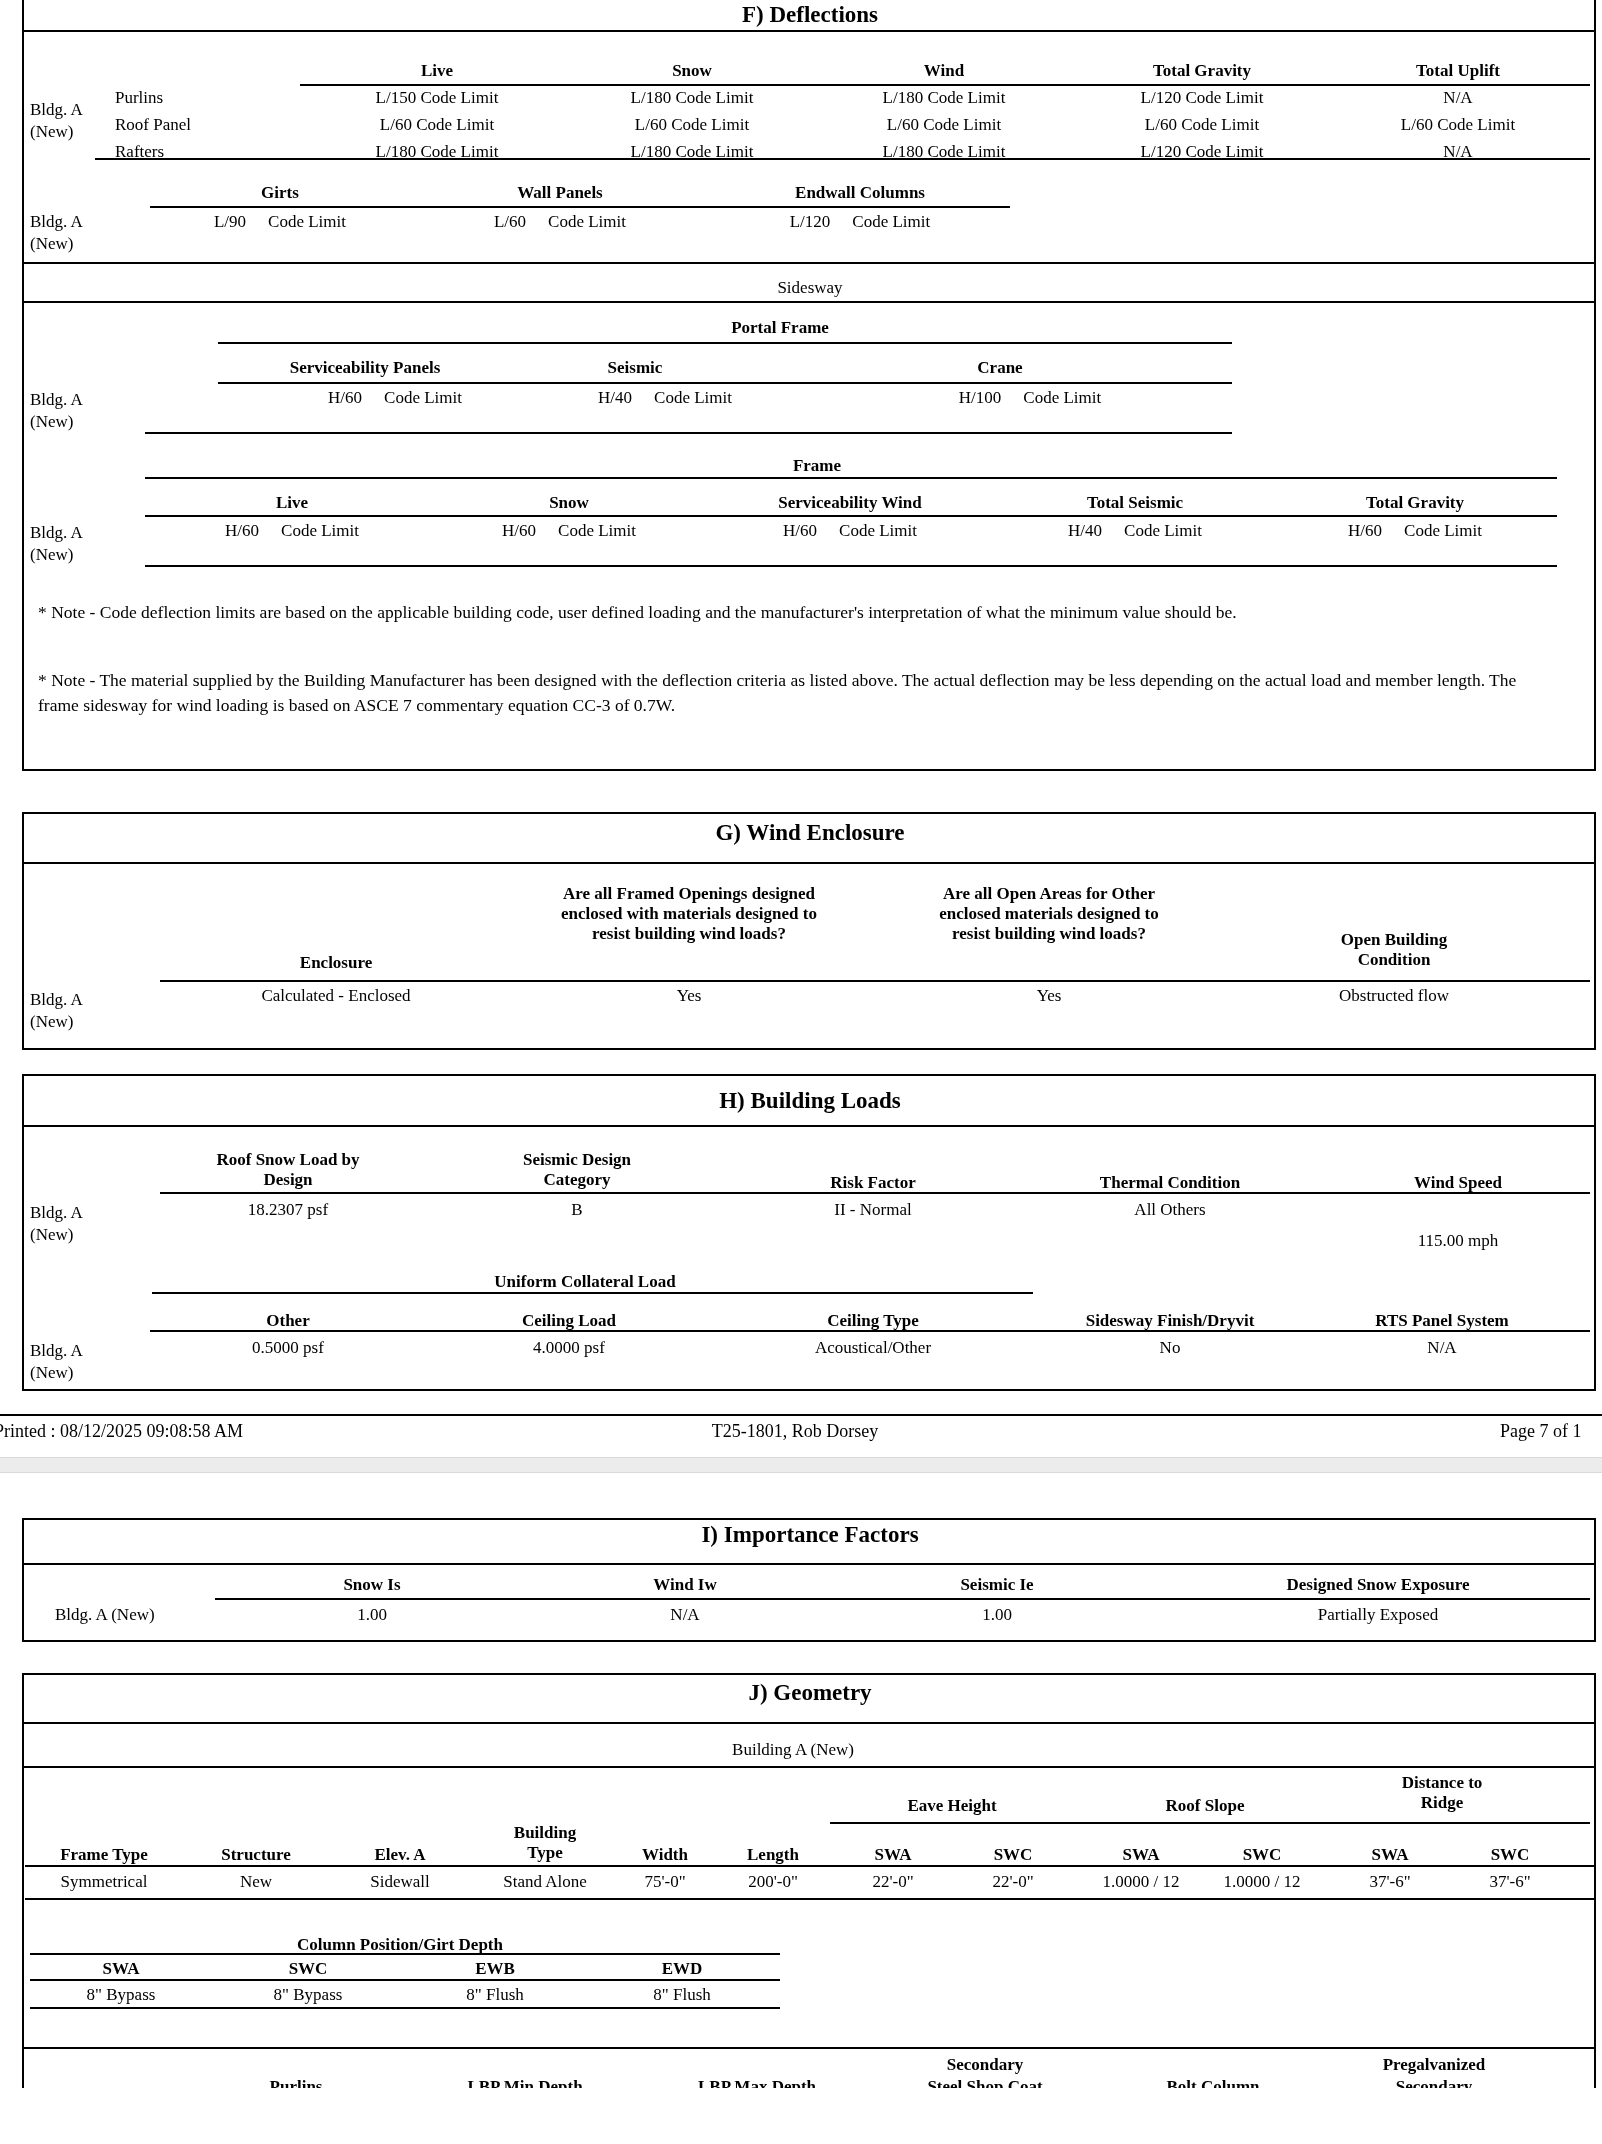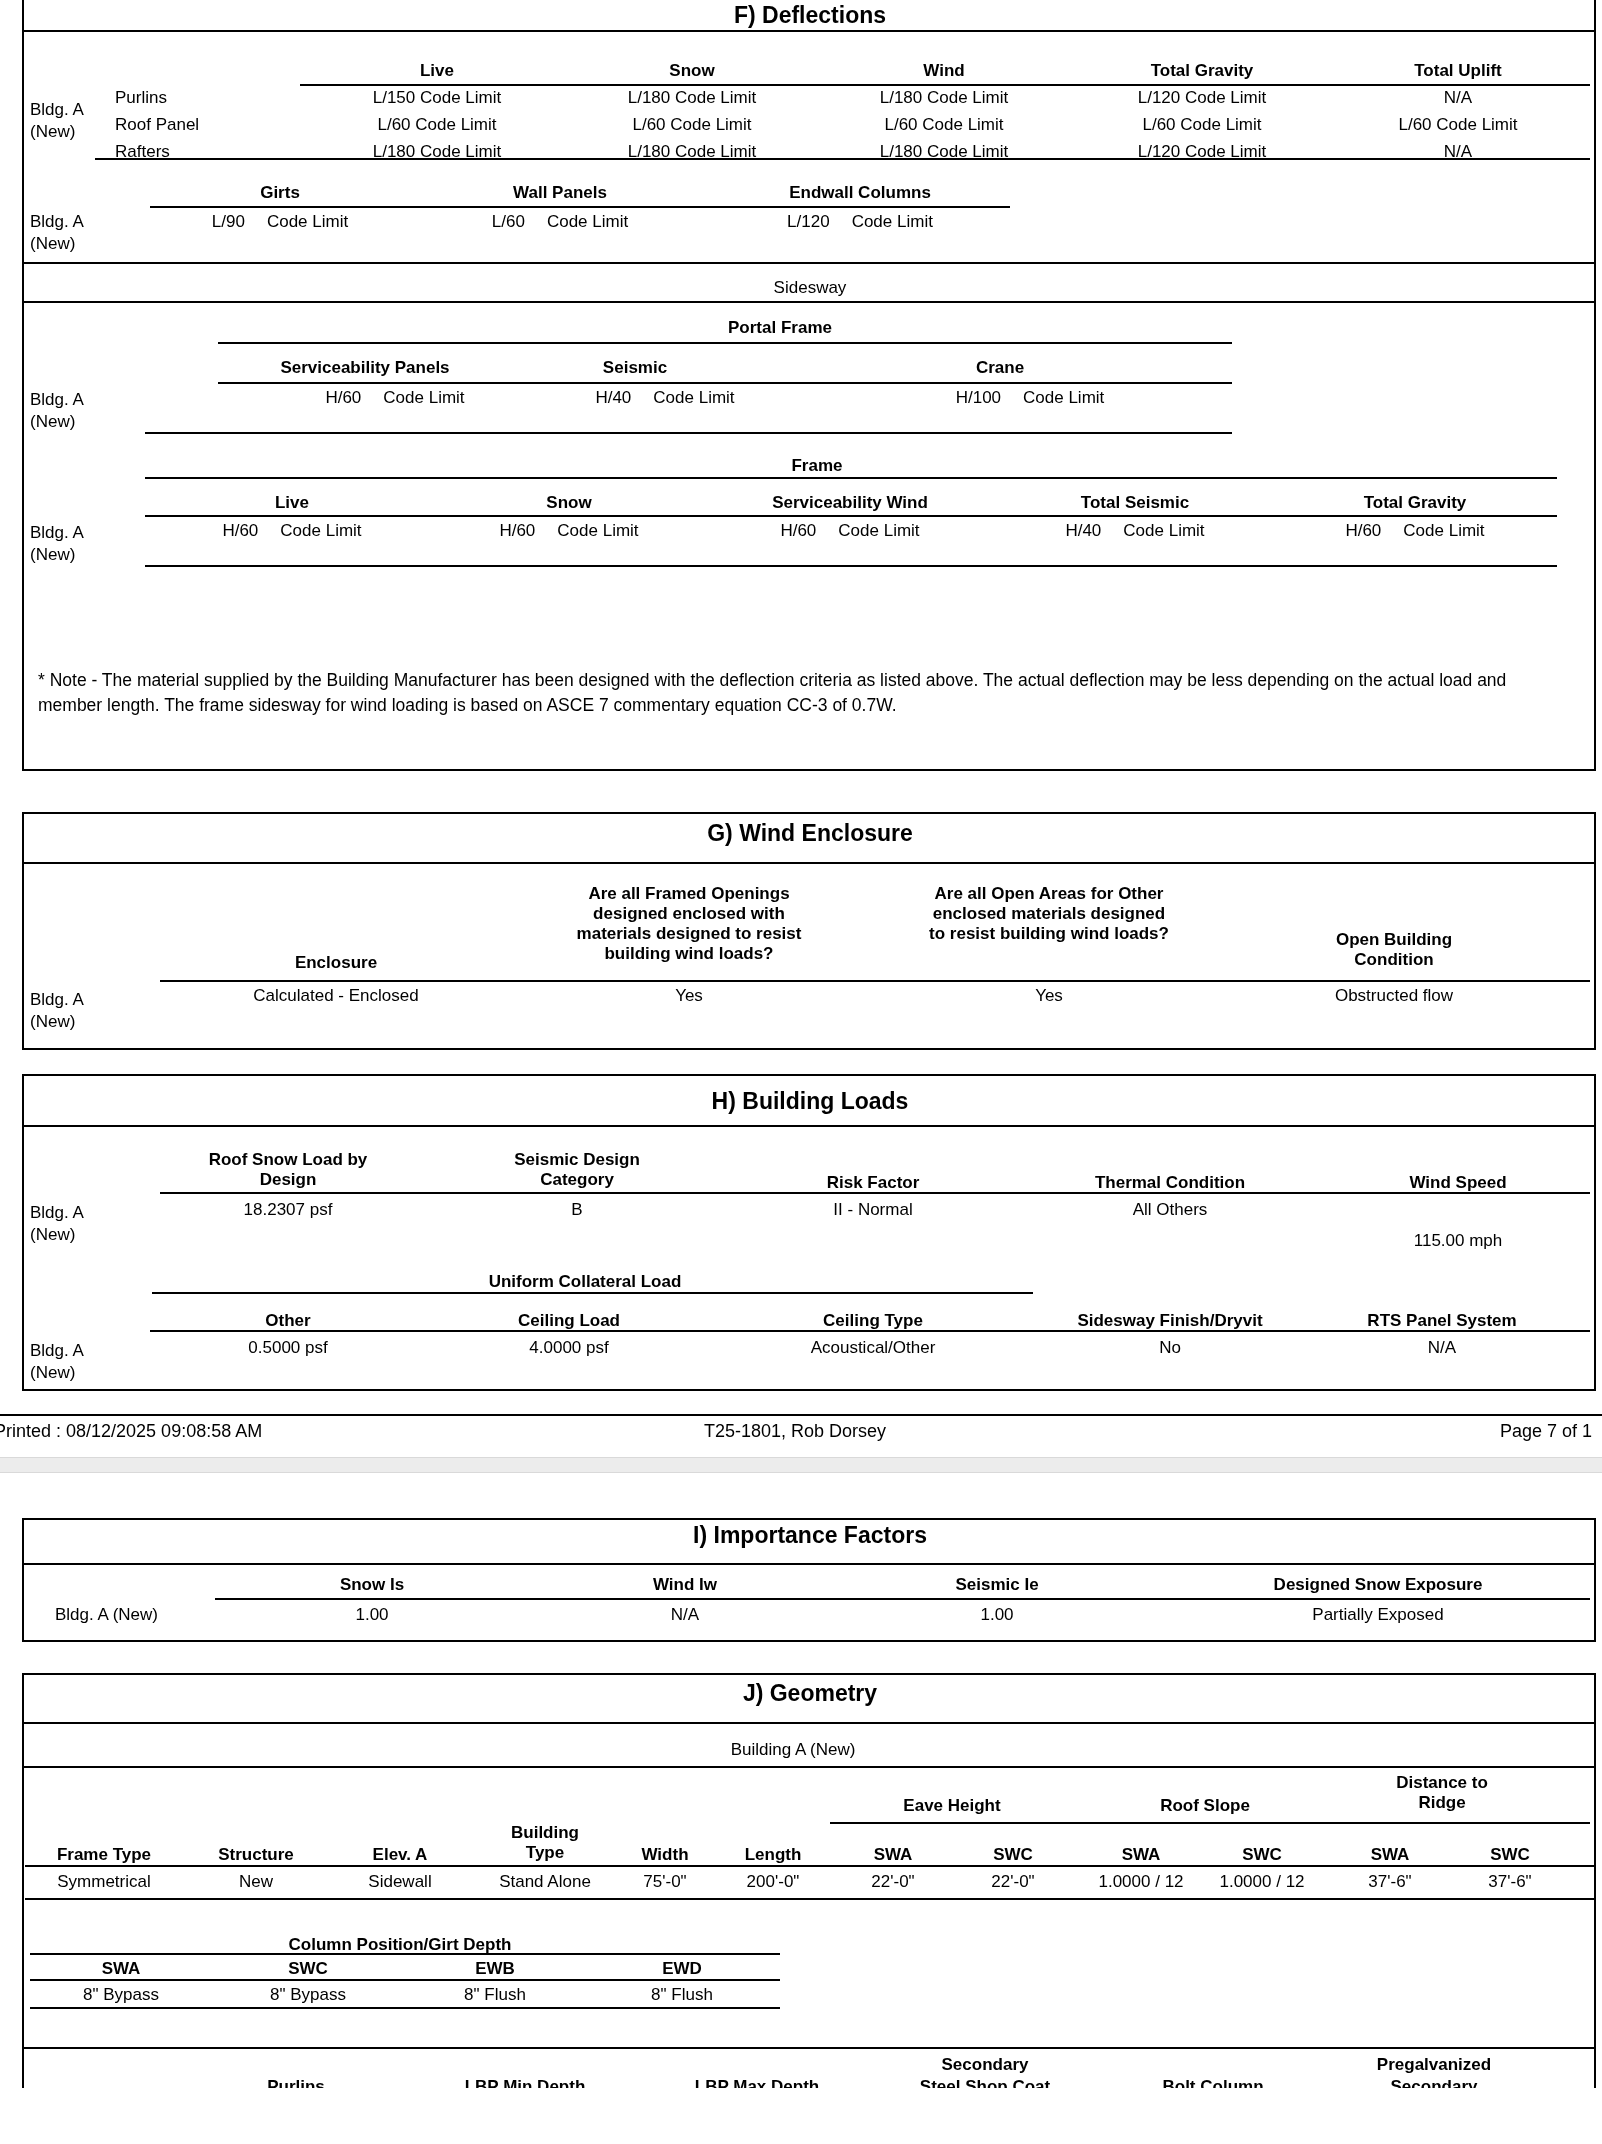--- a/index.html
+++ b/index.html
@@ -1,17 +1,17 @@
 <!DOCTYPE html>
 <html><head>
 <meta charset="utf-8">
 <style>
   html,body{margin:0;padding:0;background:#fff;}
   #page{position:relative;width:1602px;height:2088px;background:#fff;overflow:hidden;
-        font-family:Liberation Sans, sans-serif;color:#000;}
+        font-family:Liberation Serif, serif;color:#000;}
   .t{position:absolute;font-size:17px;line-height:20px;white-space:nowrap;}
   .b{font-weight:bold;}
   .c{transform:translateX(-50%);text-align:center;}
   .w{white-space:normal;text-align:center;}
   .ttl{font-size:23px;line-height:26px;font-weight:bold;}
   .note{font-size:17.5px;line-height:25px;white-space:normal;}
   .ln{position:absolute;height:2px;background:#000;}
   .bx{position:absolute;border:2px solid #000;background:transparent;}
   .pair{position:absolute;transform:translateX(-50%);display:flex;gap:22px;white-space:nowrap;font-size:17px;line-height:20px;}
   .band{position:absolute;left:0;width:1602px;background:#ececec;border-top:1px solid #d9d9d9;border-bottom:1px solid #d9d9d9;}
@@ -133,20 +133,21 @@
   <div class="pair" style="left:1135px;top:521px">
       <span>H/40</span>
       <span>Code Limit</span>
     </div>
   <div class="pair" style="left:1415px;top:521px">
       <span>H/60</span>
       <span>Code Limit</span>
     </div>
   <i class="ln" style="left:145px;top:565px;width:1412px"></i>
 
+  <div class="t note" style="left:38px;top:600px;width:1505px">* Note - Code deflection limits are based on the applicable building code, user defined loading and the manufacturer's interpretation of what the minimum value should be.</div>
   <div class="t note" style="left:38px;top:668px;width:1505px">* Note - The material supplied by the Building Manufacturer has been designed with the deflection criteria as listed above. The actual deflection may be less depending on the actual load and member length. The frame sidesway for wind loading is based on ASCE 7 commentary equation CC-3 of 0.7W.</div>
 
   <div class="t ttl c" style="left:810px;top:820px">G) Wind Enclosure</div>
   <i class="ln" style="left:23px;top:862px;width:1572px"></i>
   <div class="t b c" style="left:336px;top:953px">Enclosure</div>
   <div class="t b c w" style="left:1049px;top:884px;width:240px">Are all Open Areas for Other enclosed materials designed to resist building wind loads?</div>
   <div class="t b c w" style="left:689px;top:884px;width:260px">Are all Framed Openings designed enclosed with materials designed to resist building wind loads?</div>
   <div class="t b c w" style="left:1394px;top:930px;width:170px">Open Building Condition</div>
   <i class="ln" style="left:160px;top:980px;width:1430px"></i>
   <div class="t" style="left:30px;top:990px">Bldg. A</div>

